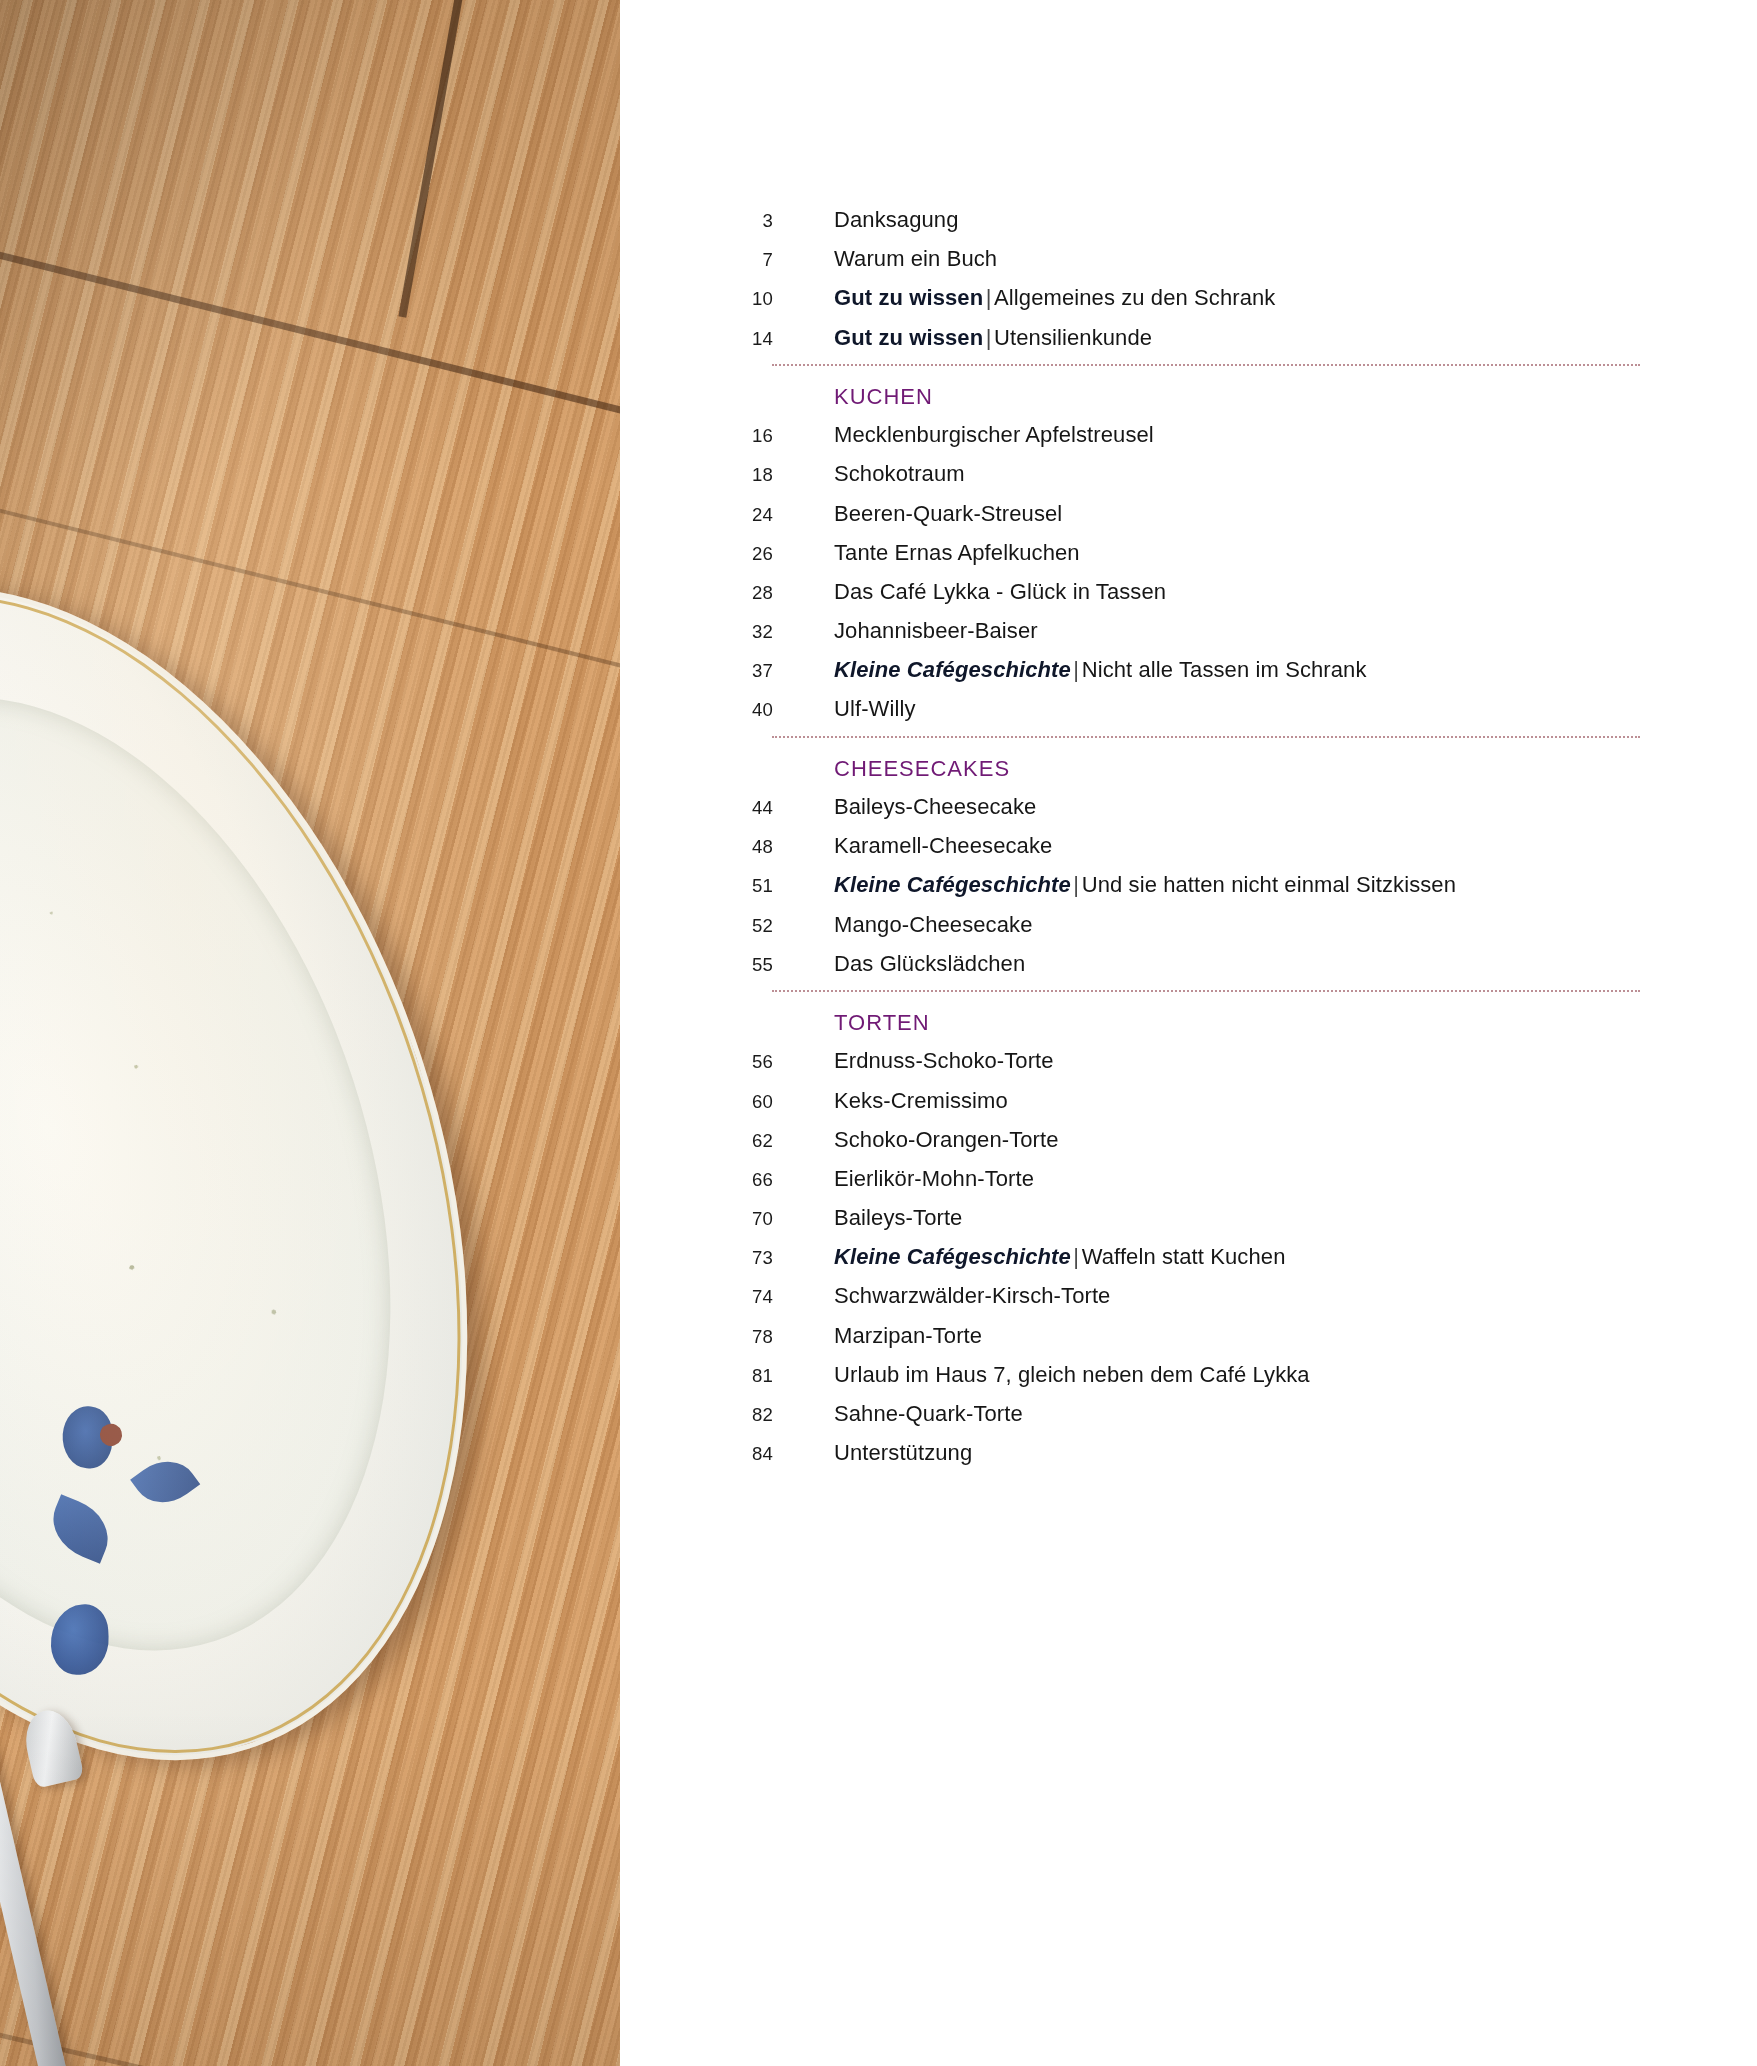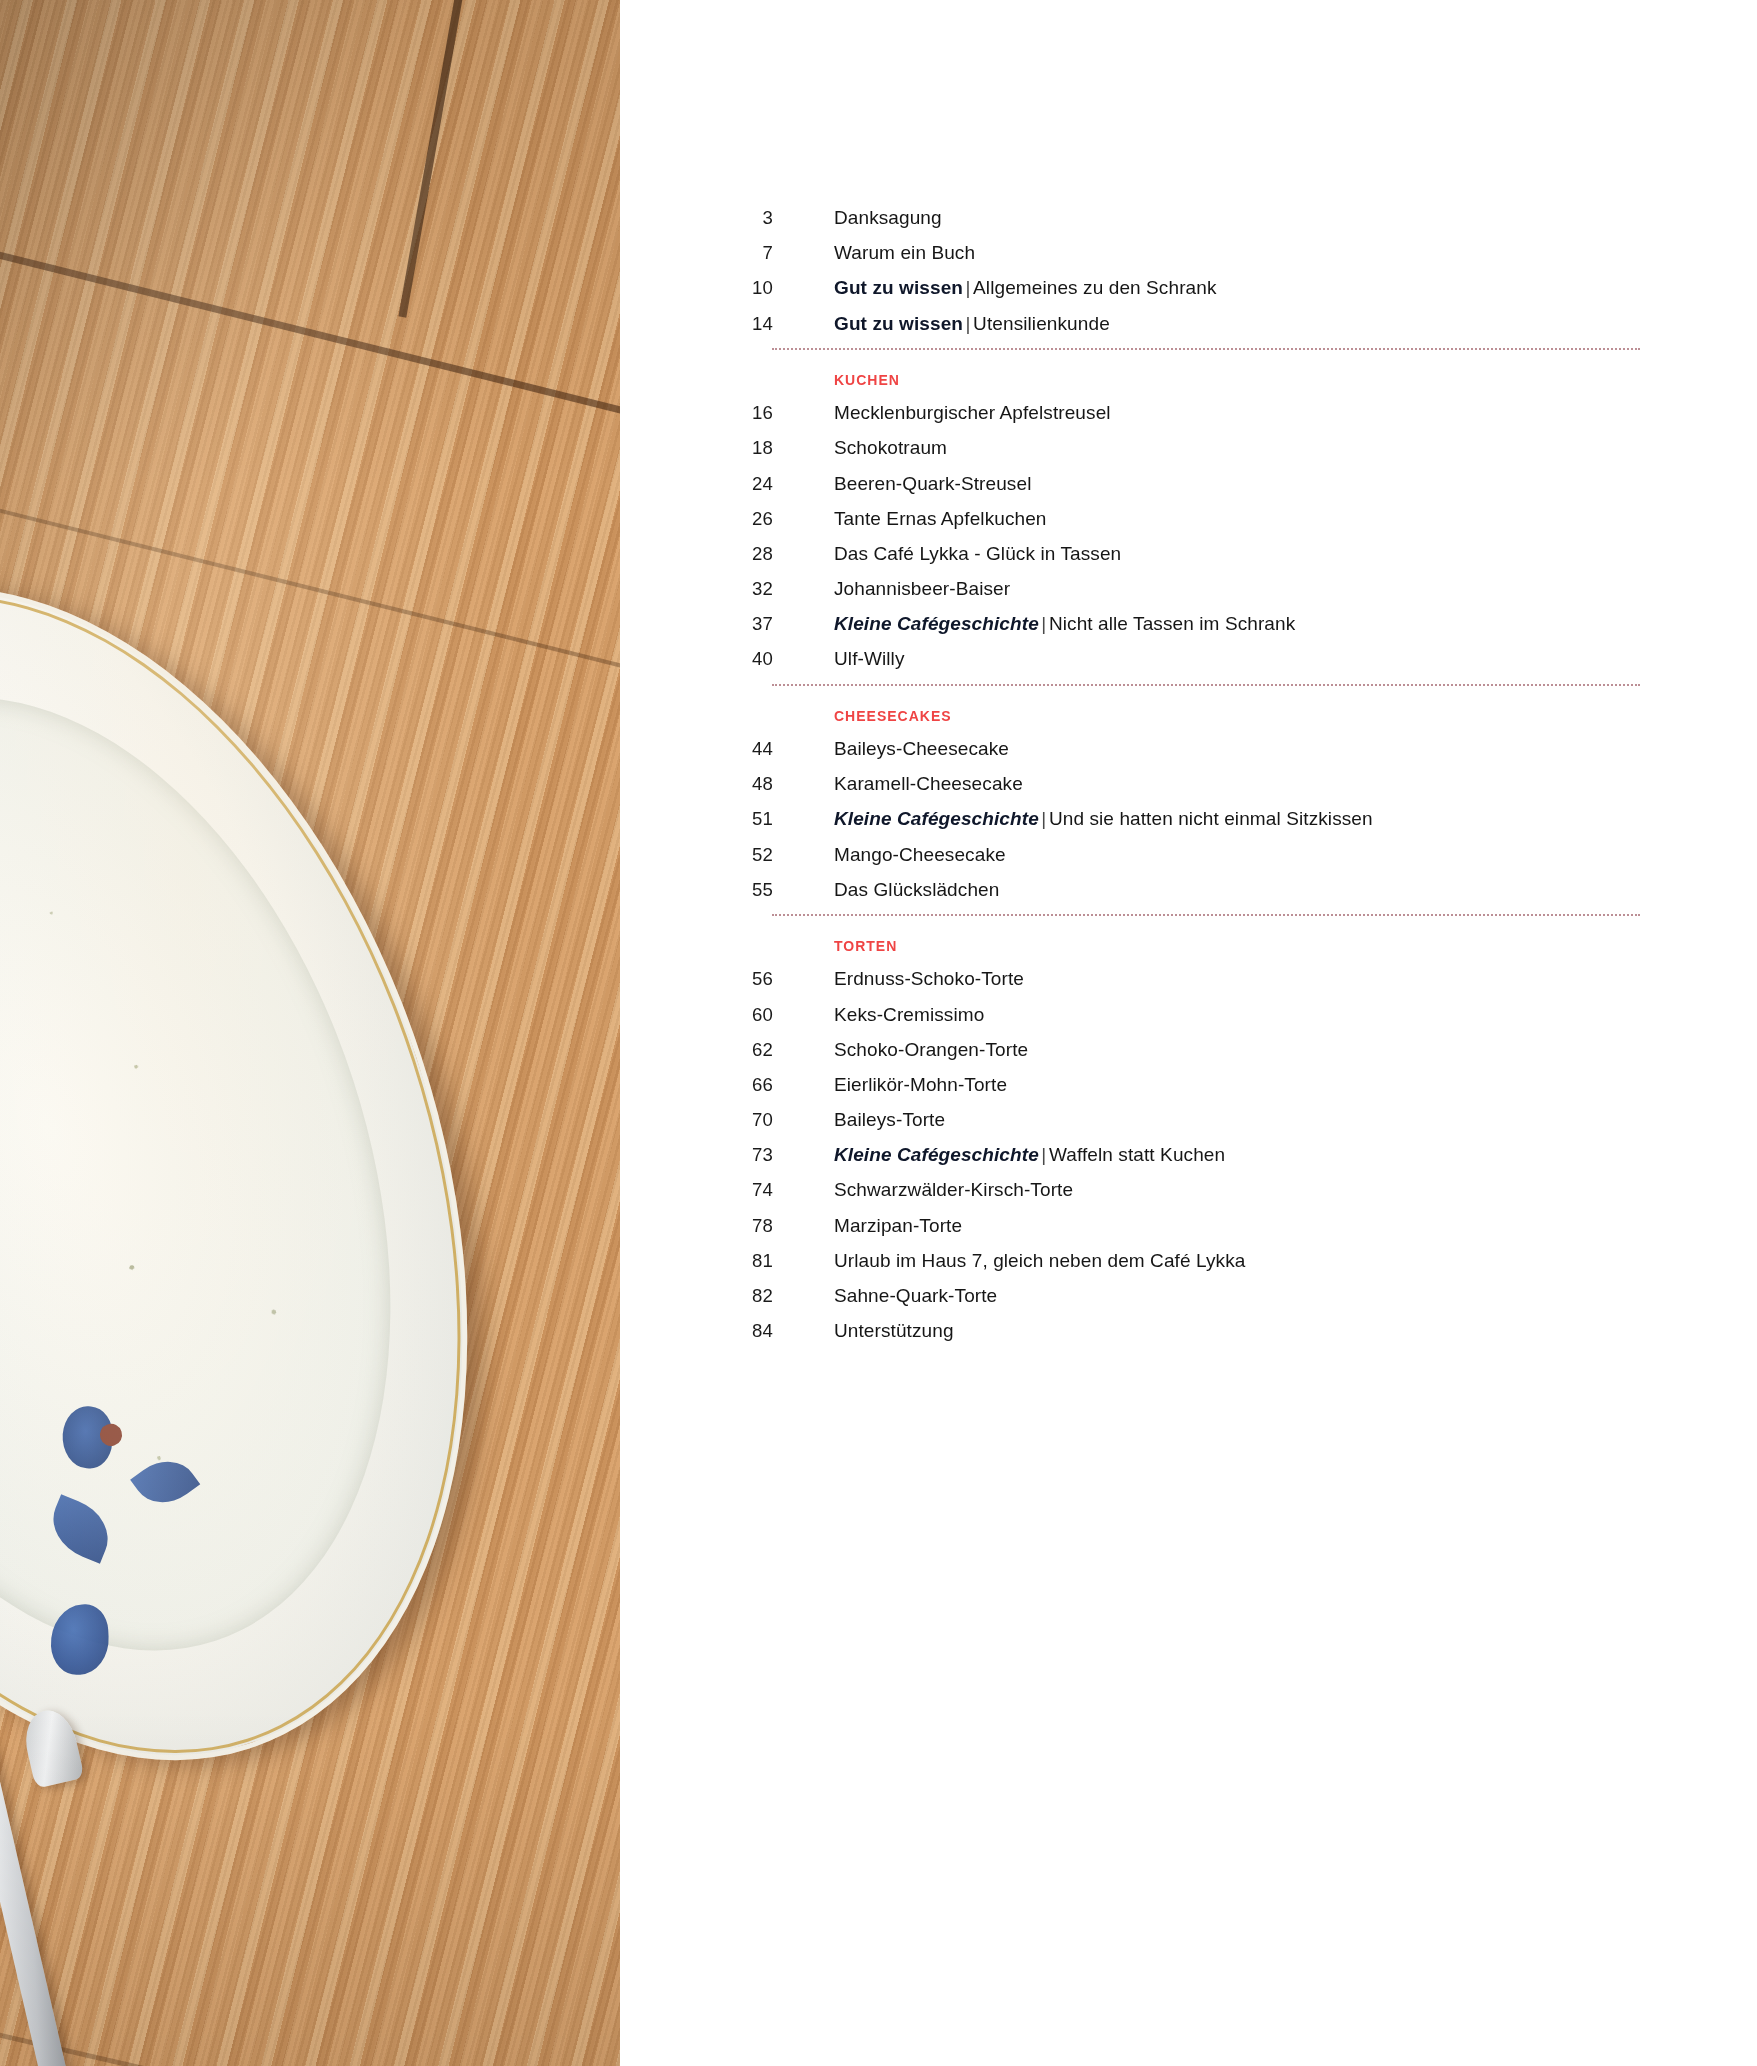--- a/index.html
+++ b/index.html
@@ -192,21 +192,21 @@
     width: 66px;
     flex: 0 0 66px;
     text-align: right;
     padding-right: 0;
     font-size: 18.6px;
     color: #1b1b1b;
     letter-spacing: 0.1px;
   }
   .title {
     padding-left: 61px;
-    font-size: 19px;
+    font-size: 22px;
     color: #161616;
     letter-spacing: 0.1px;
     white-space: nowrap;
   }
   .title.italic { }
   .label-strong {
     color: #0f172a;
     font-weight: bold;
   }
   .sep {
@@ -216,23 +216,23 @@
   }
 
   .section-head {
     display: flex;
     align-items: baseline;
     margin-bottom: 12.4px;
   }
   .section-head .num { visibility: hidden; }
   .section-title {
     padding-left: 61px;
-    font-size: 14px;
-    font-weight: bold;
-    color: #ef4444;
+    font-size: 22px;
+    font-weight: normal;
+    color: #701a75;
     letter-spacing: 1px;
   }
 
   .divider {
     margin: 10.7px 0 18px 66px;
     margin-left: 65px;
     height: 0;
     border-top: 2.9px dotted #b98a90;
     width: 868px;
     opacity: 0.95;

